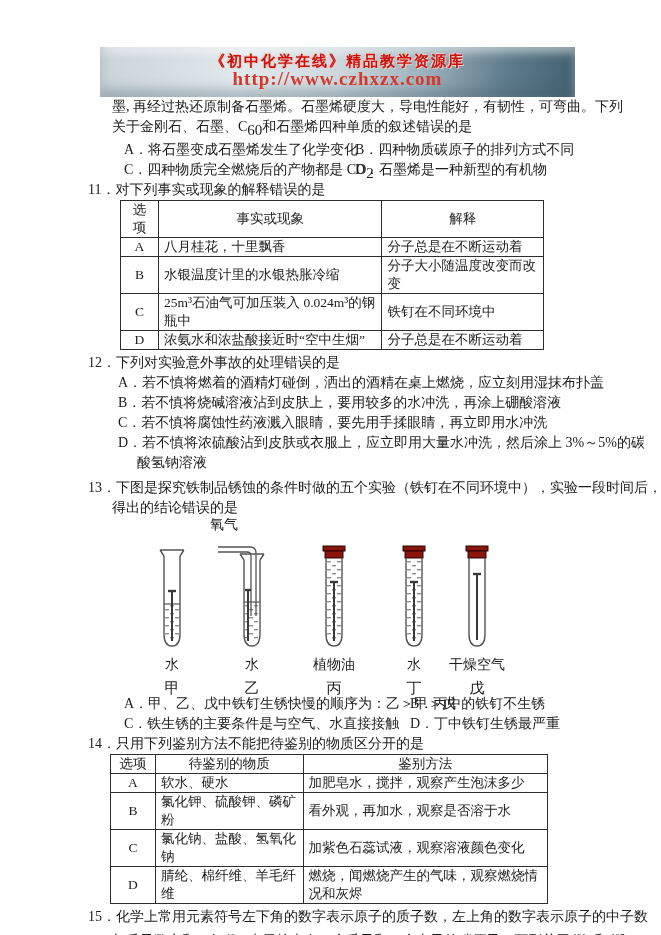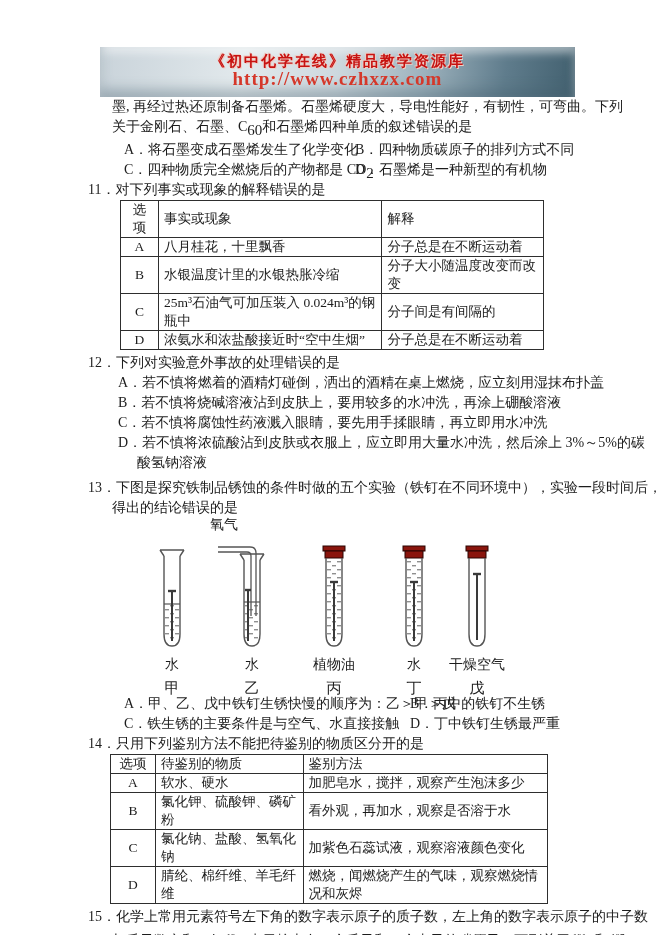--- a/index.html
+++ b/index.html
@@ -42,21 +42,21 @@
   .t11 { margin-left:32px; width:424px; }
   .t11 td,.t11 th { height:18px; }
   .t11 .c0 { width:38px; text-align:center; }
   .t11 .c1 { width:224px; }
   .t11 .c2 { width:162px; }
   .t14 { margin-left:22px; width:438px; }
   .t14 td,.t14 th { height:19px; }
   .t14 .c0 { width:45px; text-align:center; }
   .t14 .c1 { width:148px; }
   .t14 .c2 { width:245px; }
-  th { text-align:left; }
+  th { text-align:center; }
   
   .diagram { position:relative; height:176px; }
   .oxy-label { position:absolute; left:122px; top:-2px; font-size:14px;text-align:right; }
   .tube-group { position:absolute; top:0; width:80px; text-align:center; }
   .tube-group svg { display:block; margin:26px auto 0 auto; }
   .tube-group.g-yi svg { margin-left:-24px; }
   .g-jia { left:44px; } .g-yi { left:124px; } .g-bing { left:206px; }
   .g-ding { left:286px; } .g-wu { left:349px; }
   .sub-label { margin-top:2px; font-size:14px; white-space:nowrap; }
   .name-label { margin-top:5px; font-size:15px; }
@@ -97,21 +97,21 @@
       <td class="c2">分子总是在不断运动着</td>
     </tr>
     <tr>
       <td class="c0">B</td>
       <td class="c1">水银温度计里的水银热胀冷缩</td>
       <td class="c2">分子大小随温度改变而改变</td>
     </tr>
     <tr>
       <td class="c0">C</td>
       <td class="c1">25m³石油气可加压装入 0.024m³的钢瓶中</td>
-      <td class="c2">分子间是有间隔的</td>
+      <td class="c2">铁钉在不同环境中</td>
     </tr>
     <tr>
       <td class="c0">D</td>
       <td class="c1">浓氨水和浓盐酸接近时“空中生烟”</td>
       <td class="c2">分子总是在不断运动着</td>
     </tr>
   </tbody>
     </table>
 
   <div class="line mt3">12．下列对实验意外事故的处理错误的是</div>

